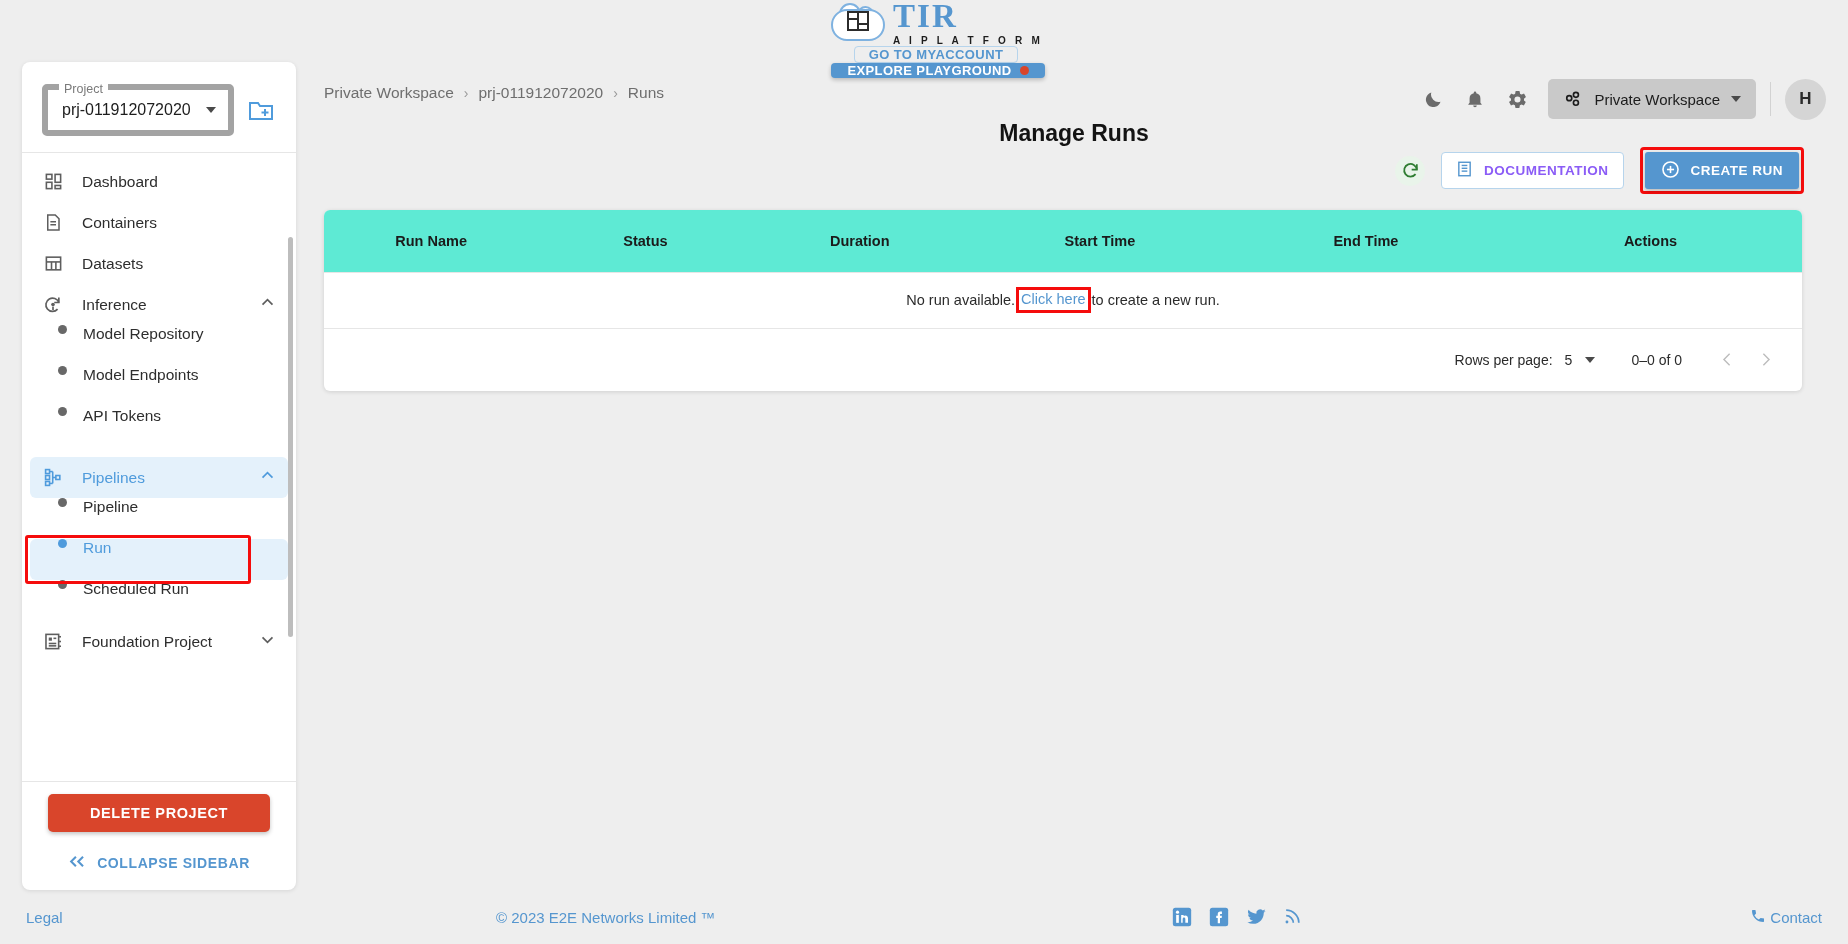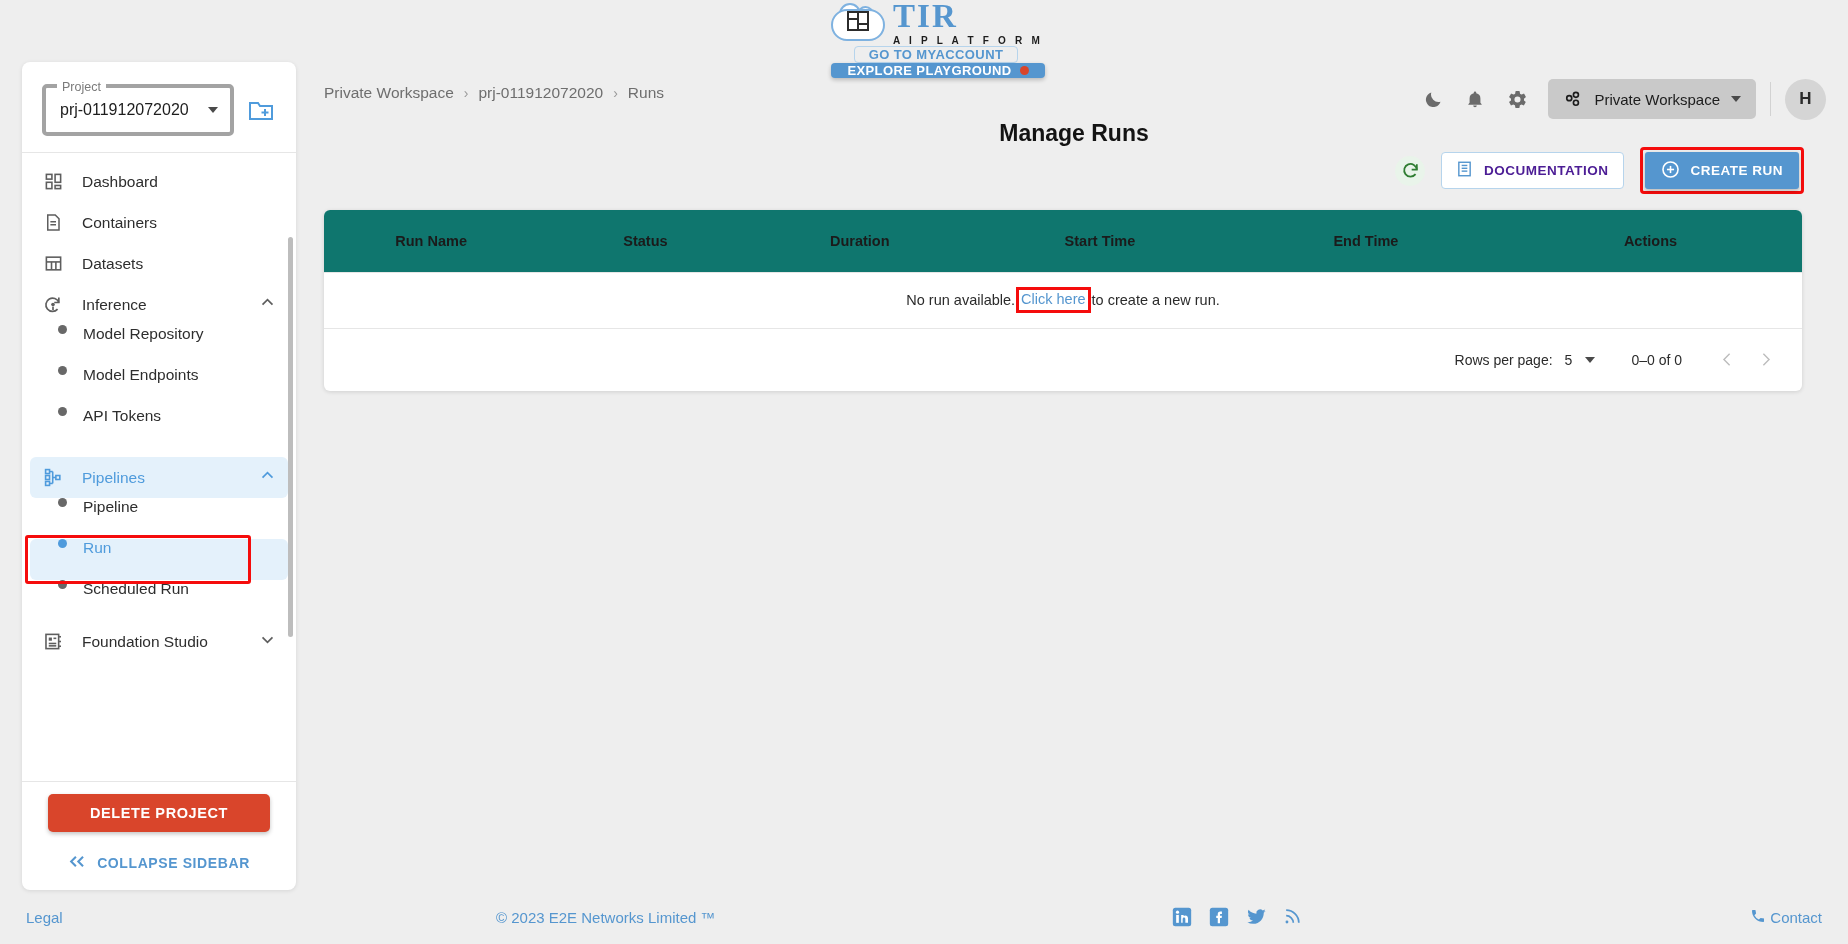--- a/index.html
+++ b/index.html
@@ -97,21 +97,21 @@
   .sidebar {
     position: absolute; left: 22px; top: 62px;
     width: 274px; height: 828px;
     background: #ffffff; border-radius: 8px;
     box-shadow: 0 1px 4px rgba(0,0,0,.10);
     display: flex; flex-direction: column;
   }
   .proj-row { display: flex; align-items: center; padding: 22px 20px 16px 20px; }
   .proj-select {
     position: relative; width: 193px; height: 52px;
-    border: 4px solid #a3a3a3; border-radius: 5px;
+    border: 6px solid #a3a3a3; border-radius: 5px;
     display: flex; align-items: center; padding: 0 14px; cursor: pointer;
   }
   .proj-legend {
     position: absolute; top: -8px; left: 11px; background: #fff;
     padding: 0 5px; font-size: 12.5px; color: #7a7a7a;
   }
   .proj-value { font-size: 16px; color: #1d1d1d; }
   .proj-caret { position: absolute; right: 12px; }
   .folder-add {
     margin-left: 14px; width: 28px; height: 24px; cursor: pointer;
@@ -171,40 +171,40 @@
   .page-head { display: flex; align-items: center; margin-top: 18px; flex-direction: column; }
   .page-title { font-size: 23px; font-weight: 700; color: #131313; }
   .head-actions { margin-left: auto; display: flex; align-items: center; gap: 16px; padding-right: 20px; }
   .refresh-circle {
     width: 30px; height: 30px; border-radius: 50%; background: #e9f4ea;
     display: flex; align-items: center; justify-content: center; cursor: pointer;
   }
   .btn-doc {
     height: 37px; padding: 0 14px; display: flex; align-items: center; gap: 11px;
     border: 1px solid #b6d4ec; border-radius: 4px; background: #fff;
-    color: #4c1d95; font-size: 13.5px; font-weight: 600; letter-spacing: .5px;
+    color: #8b5cf6; font-size: 13.5px; font-weight: 600; letter-spacing: .5px;
     cursor: pointer; font-family: "Liberation Sans", sans-serif;
   }
   .create-run-wrap {
     border: 3px solid #f50c0c; border-radius: 4px; padding: 2px;
   }
   .btn-create {
     height: 37px; padding: 0 16px; display: flex; align-items: center; gap: 11px;
     border: none; border-radius: 3px; background: #5596cf; color: #fff;
     font-size: 13.5px; font-weight: 600; letter-spacing: .5px; cursor: pointer;
     box-shadow: 0 2px 4px rgba(0,0,0,.22);
     font-family: "Liberation Sans", sans-serif;
   }
 
   .card {
     margin-top: 16px; width: 1478px; background: #fff; border-radius: 6px;
     box-shadow: 0 1px 4px rgba(0,0,0,.13); overflow: hidden;
   }
   table { width: 100%; border-collapse: collapse; }
-  thead tr { background: #0f766e; }
+  thead tr { background: #5eead4; }
   thead th {
     height: 62px; font-size: 14.5px; font-weight: 700; color: #1b1b1b;
     text-align: center; border-bottom: 1px solid #e6e6e6;
   }
   tbody td {
     height: 56px; text-align: center; font-size: 14.5px; color: #2b2b2b;
     border-bottom: 1px solid #e6e6e6;
   }
   .empty-line { display: inline-flex; align-items: center; }
   .click-here-box {
@@ -435,21 +435,21 @@
           <rect x="2.5" y="3" width="16" height="18"></rect>
           <rect x="6" y="7" width="4" height="4" fill="currentColor" stroke="none"></rect>
           <line x1="12" y1="8" x2="15.5" y2="8"></line>
             <line x1="6" y1="14.5" x2="15.5" y2="14.5"></line>
           <line x1="6" y1="17.5" x2="15.5" y2="17.5"></line>
           <line x1="19" y1="6" x2="21.5" y2="6"></line>
             <line x1="19" y1="12" x2="21.5" y2="12"></line>
           <line x1="19" y1="18" x2="21.5" y2="18"></line>
         </svg>
       </span>
-      <span>Foundation Studio</span>
+      <span>Foundation Project</span>
       <span class="chev">
         <svg width="17" height="17" viewBox="0 0 24 24" fill="none" stroke="currentColor" stroke-width="2.4">
           <polyline points="5,9 12,16 19,9"></polyline>
         </svg>
       </span>
     </div>
 
     <div class="scroll-track"></div>
   </div>
 

